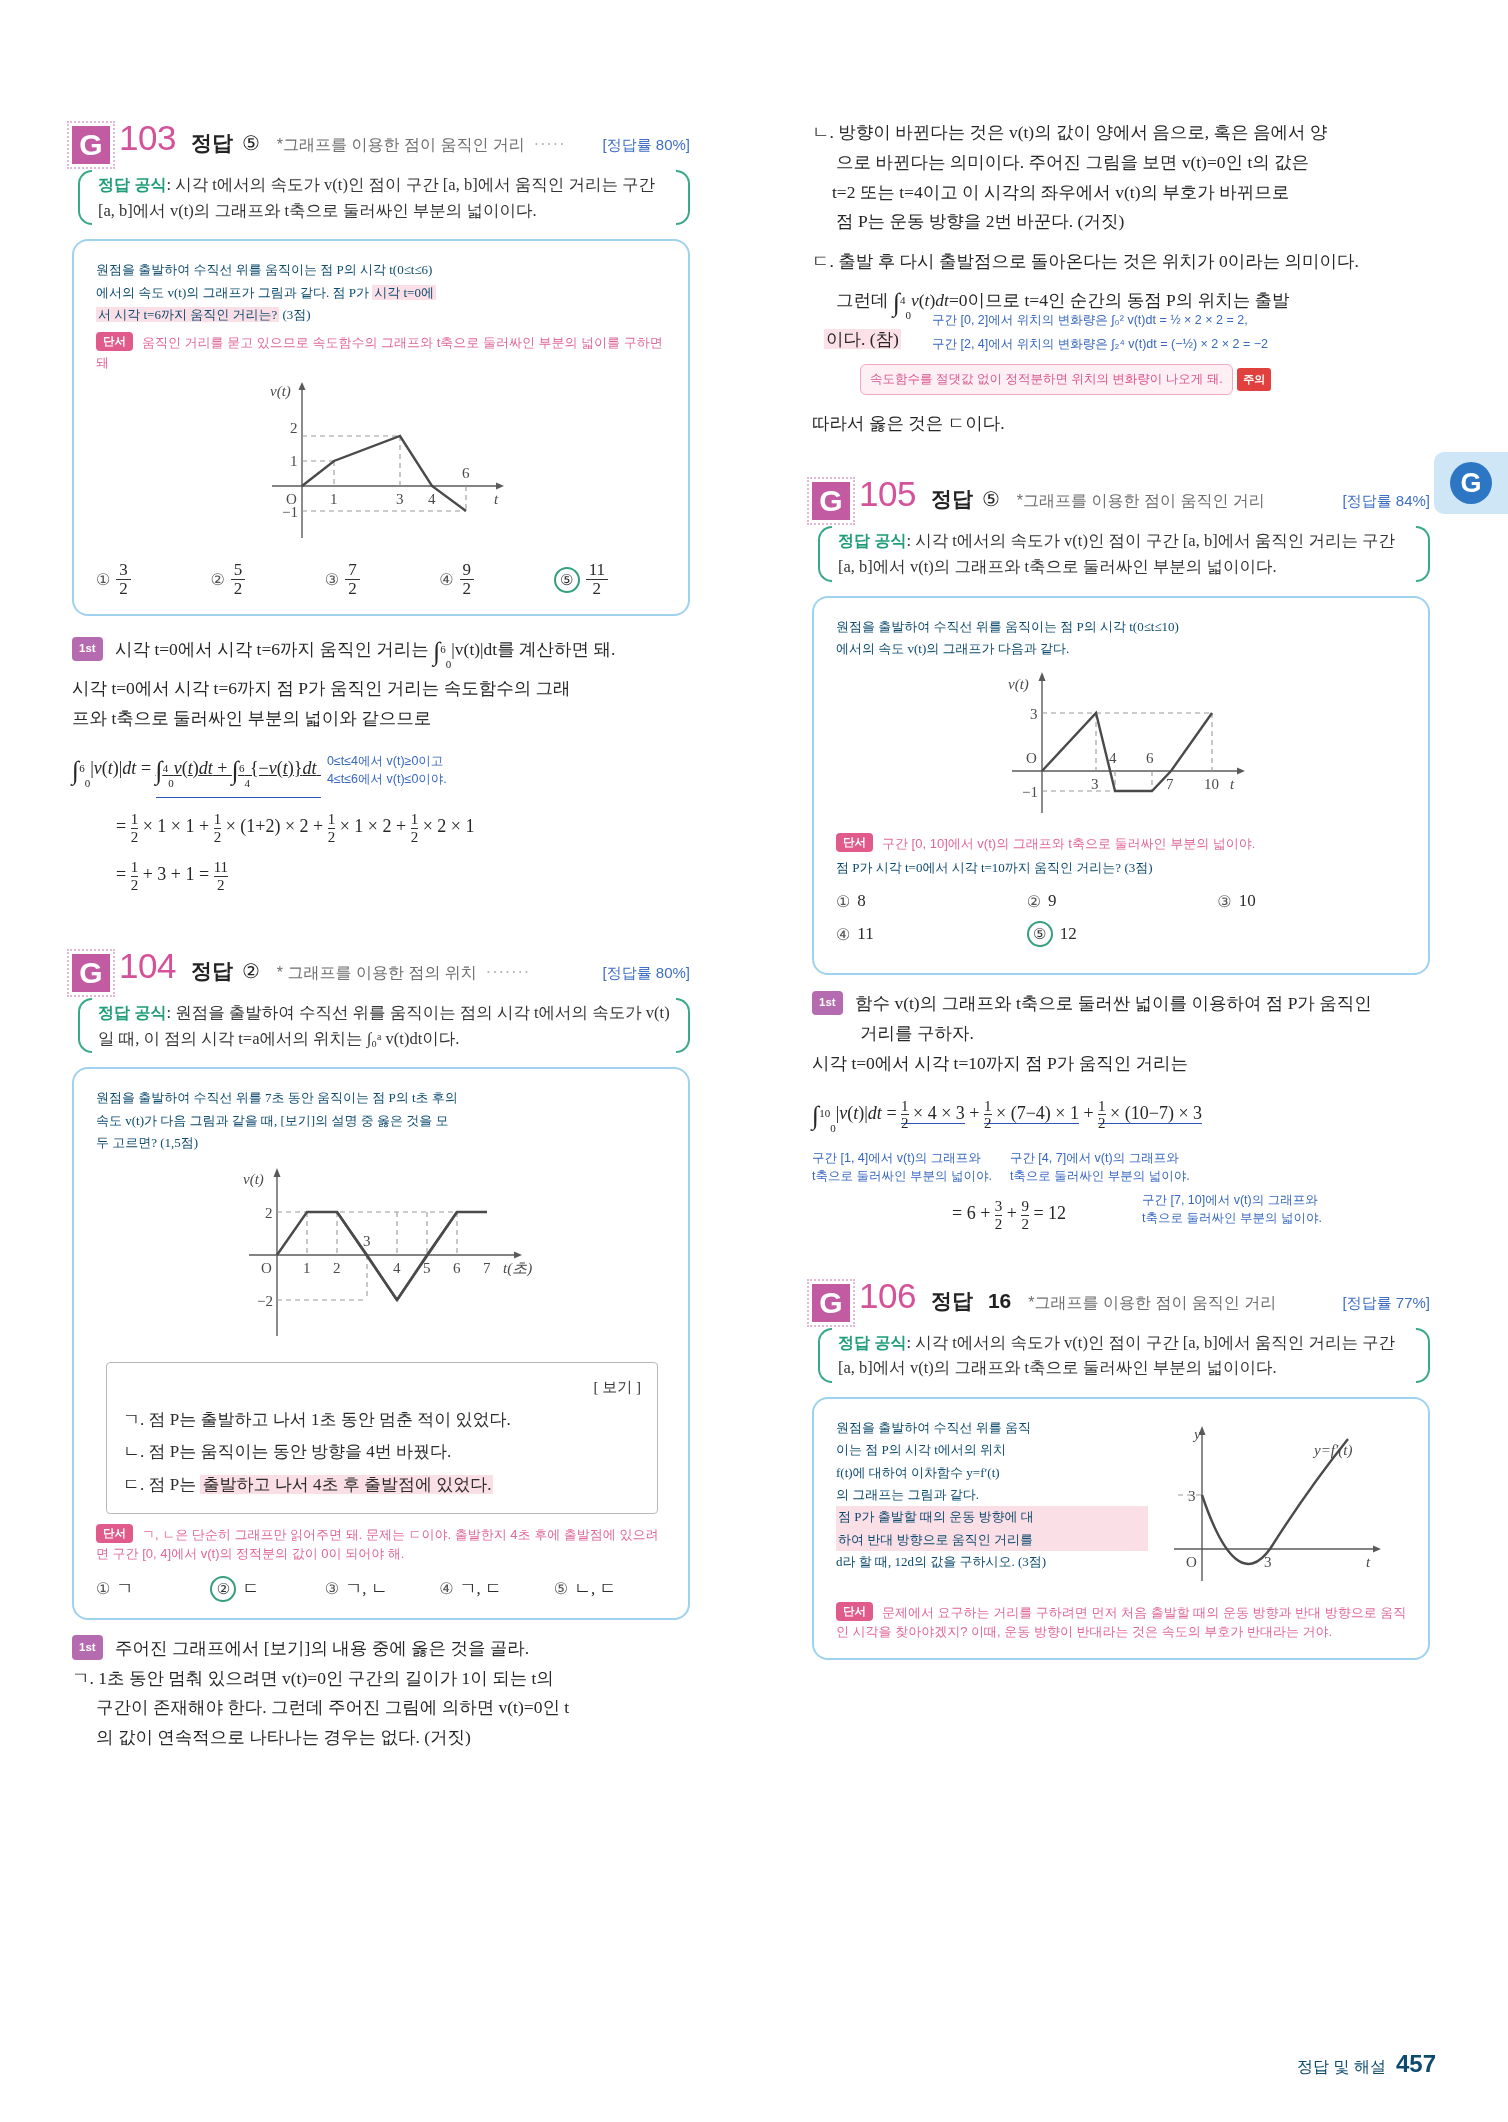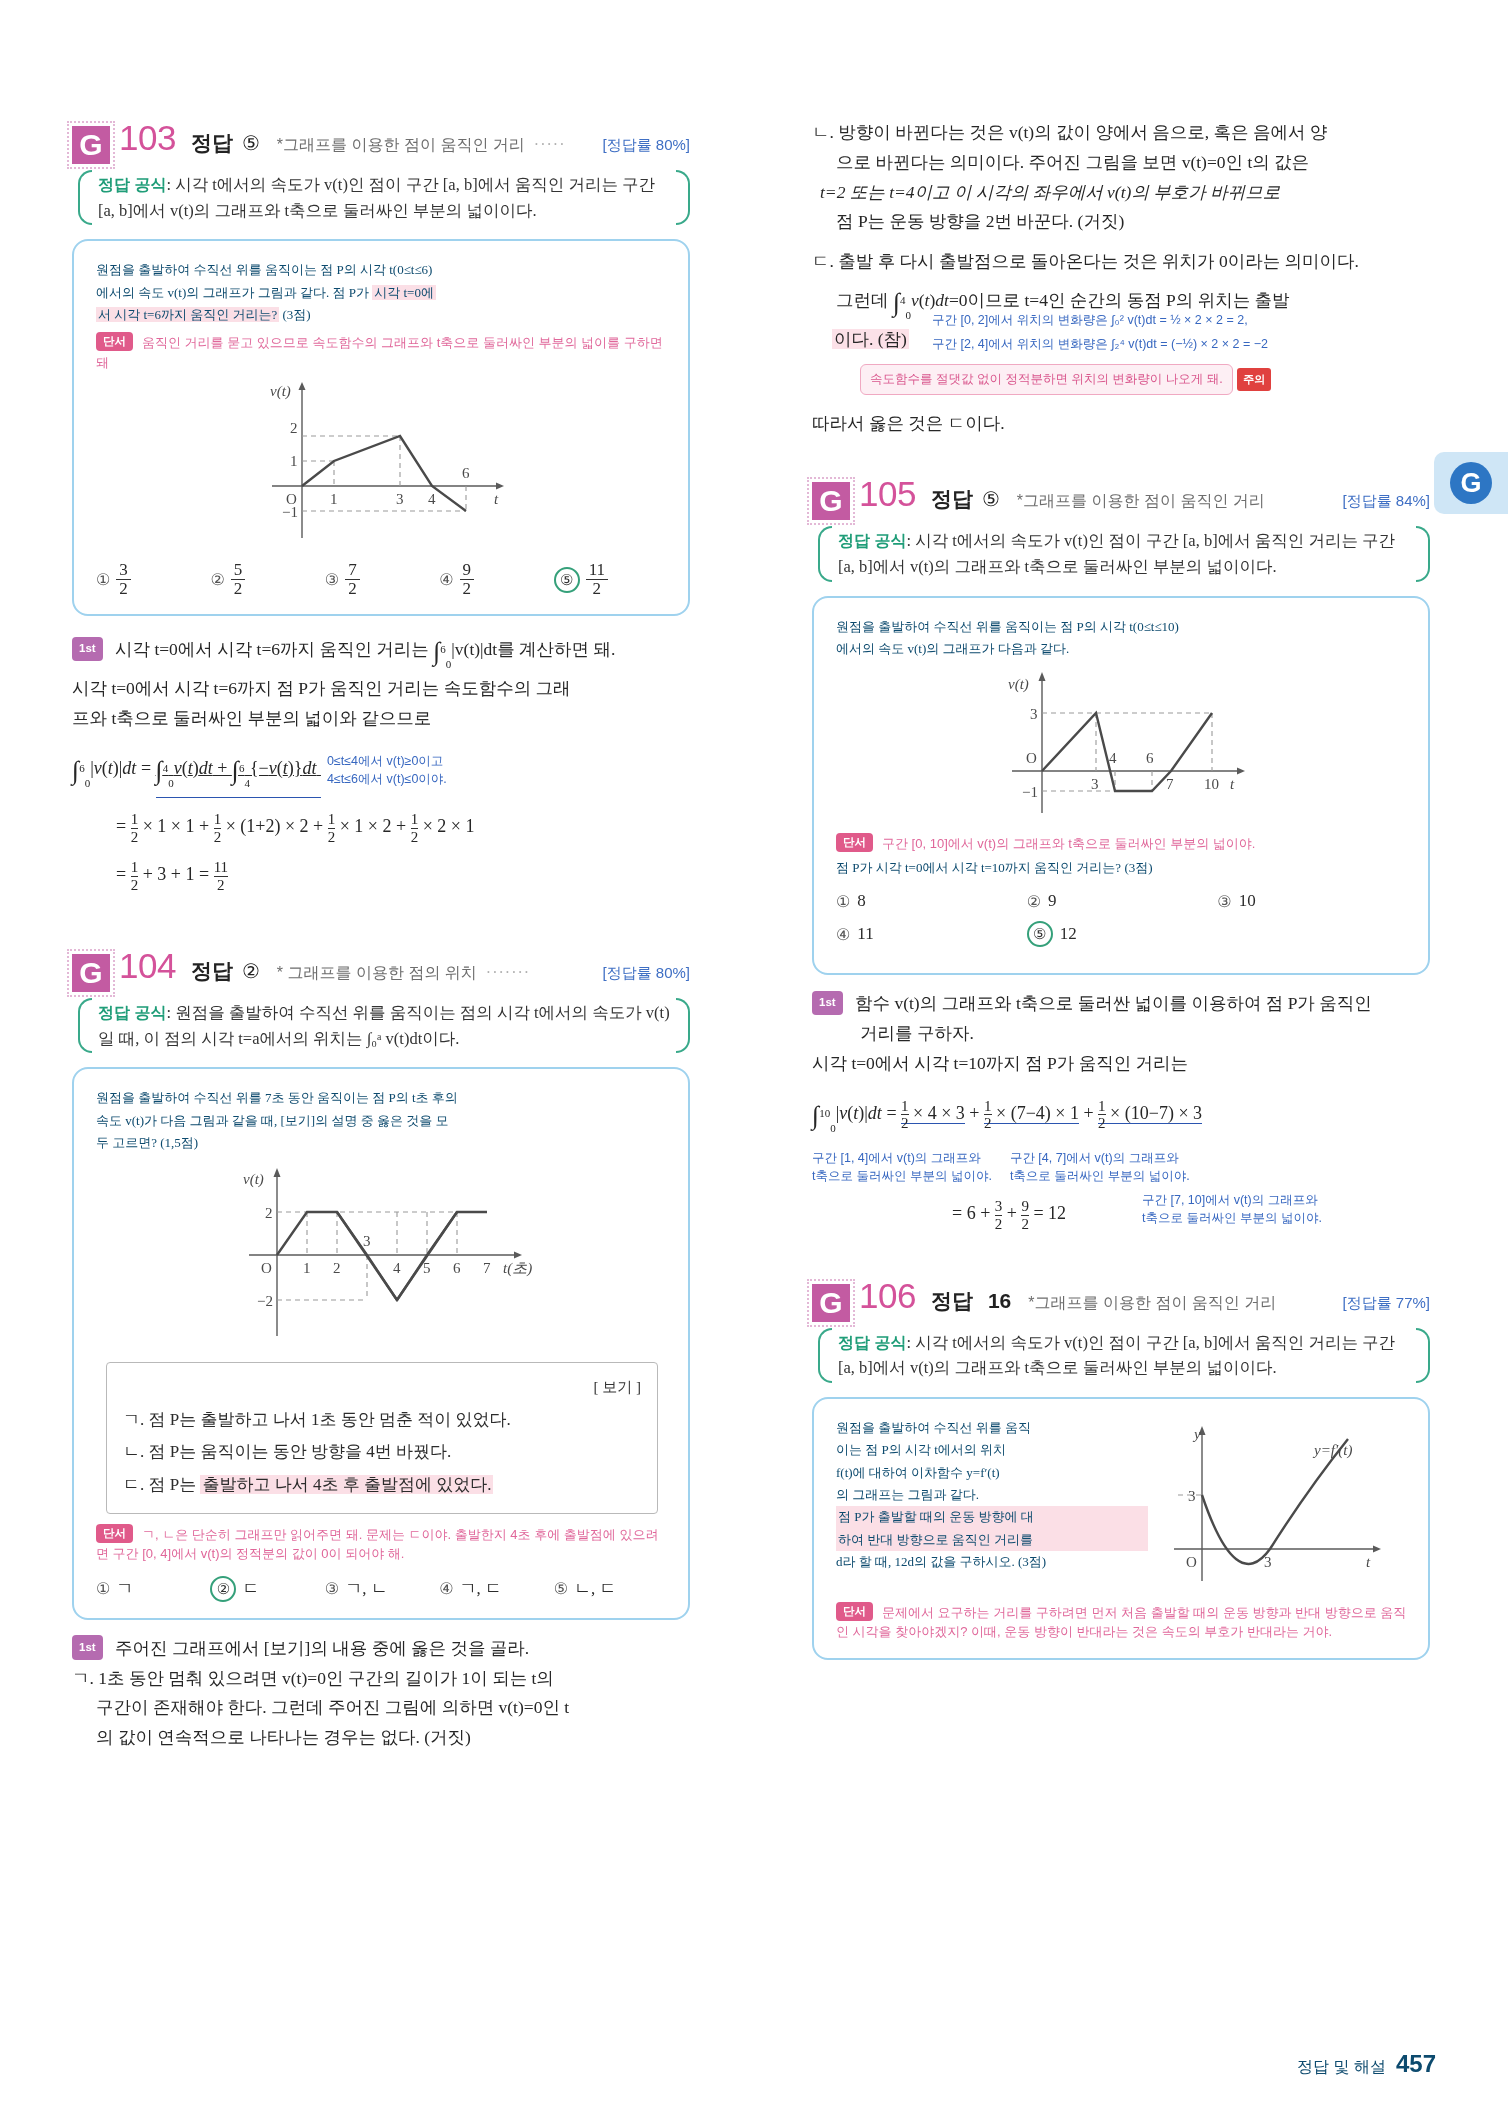--- a/index.html
+++ b/index.html
@@ -509,28 +509,28 @@
         <div style="margin-left:24px;">의 값이 연속적으로 나타나는 경우는 없다. (거짓)</div>
       </div>
     </div>
   </div>
 
   <div class="col col-right">
 
     <div class="sol" style="margin-top:0;">
       <div>ㄴ. 방향이 바뀐다는 것은 v(t)의 값이 양에서 음으로, 혹은 음에서 양</div>
       <div style="margin-left:24px;">으로 바뀐다는 의미이다. 주어진 그림을 보면 v(t)=0인 t의 값은</div>
-      <div style="margin-left:8px;font-style:italic;">t=2 또는 t=4이고 이 시각의 좌우에서 v(t)의 부호가 바뀌므로</div>
+      <div style="margin-left:20px;">t=2 또는 t=4이고 이 시각의 좌우에서 v(t)의 부호가 바뀌므로</div>
       <div style="margin-left:24px;">점 P는 운동 방향을 2번 바꾼다. (거짓)</div>
 
       <div style="margin-top:10px;">ㄷ. 출발 후 다시 출발점으로 돌아온다는 것은 위치가 0이라는 의미이다.</div>
       <div style="margin-left:24px; margin-top:4px;">
         <span>그런데 </span><span class="intsym">∫<span class="sup">4</span><span class="sub">0</span></span><i class="v">v</i>(<i class="v">t</i>)<i class="v">dt</i><span>=0이므로 t=4인 순간의 동점 P의 위치는 출발</span>
       </div>
-      <div style="margin-left:20px;">
+      <div style="margin-left:12px;">
         <span class="hl-pink" style="background:#fce1e8;">이다. (참)</span>
       </div>
       <div style="margin-left:120px; margin-top:-44px;">
         <div class="note-blue">구간 [0, 2]에서 위치의 변화량은 ∫₀² v(t)dt = ½ × 2 × 2 = 2,</div>
         <div class="note-blue" style="margin-top:6px;">구간 [2, 4]에서 위치의 변화량은 ∫₂⁴ v(t)dt = (−½) × 2 × 2 = −2</div>
       </div>
       <div style="margin-left:48px; margin-top:10px;">
         <span class="callout-pink">속도함수를 절댓값 없이 정적분하면 위치의 변화량이 나오게 돼.</span>
         <span class="warn-tag">주의</span>
       </div>

